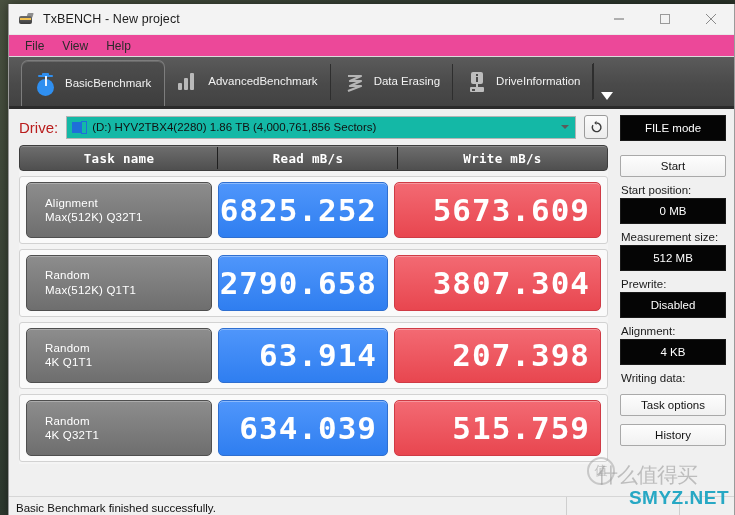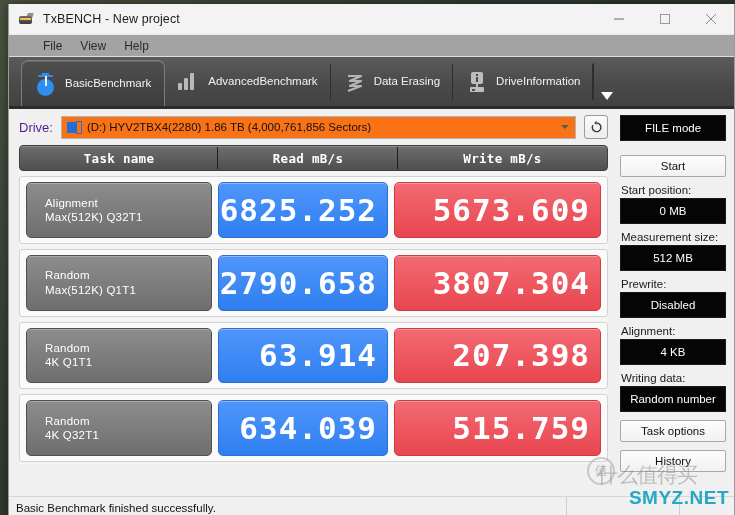--- a/index.html
+++ b/index.html
@@ -74,23 +74,23 @@
   .wbtn {
     width: 46px; height: 31px;
     display: flex; align-items: center; justify-content: center;
     color: #6a6a6a;
   }
   .wbtn svg { display: block; }
 
   
   #menubar {
     height: 22px;
-    background: #a3a3a3;
-    display: flex; align-items: center;
-    padding-left: 25px;
+    background: #ec4899;
+    display: flex; align-items: center;
+    padding-left: 7px;
     flex: 0 0 auto;
     border-bottom: 1px solid #dcdcdc;
   }
   .menu-item {
     font-size: 12px; color: #2b2b2b;
     padding: 2px 9px;
     white-space: nowrap;
   }
 
   
@@ -208,25 +208,25 @@
   }
 
   
   #driverow {
     height: 36px;
     display: flex; align-items: center;
     padding: 0 8px 0 10px;
     gap: 8px;
     flex: 0 0 auto;
   }
-  #drive-label { font-size: 13px; color: #4c1d95; white-space: nowrap; }
+  #drive-label { font-size: 15px; color: #b91c1c; white-space: nowrap; }
   #drive-select {
     flex: 1 1 auto;
     height: 23px;
-    background: #f97316;
+    background: #14b8a6;
     border: 1px solid #b4b4b4;
     display: flex; align-items: center;
     padding: 0 6px 0 5px;
     min-width: 0;
   }
   #drive-dicon { width: 15px; height: 13px; position: relative; flex: 0 0 auto; margin-right: 5px;}
   #drive-dicon .a { position:absolute; left:0; top:1px; width:9px; height:11px; background:#1e6fd9; }
   #drive-dicon .b { position:absolute; left:9px; top:0; width:6px; height:13px;
                     border:1px solid #1e6fd9; box-sizing:border-box; }
   #drive-text {
@@ -607,21 +607,20 @@
       <div class="side-label">Measurement size:</div>
       <div class="side-dark">512 MB</div>
 
       <div class="side-label">Prewrite:</div>
       <div class="side-dark">Disabled</div>
 
       <div class="side-label">Alignment:</div>
       <div class="side-dark">4 KB</div>
 
       <div class="side-label">Writing data:</div>
-      <div class="side-dark">Random number</div>
 
       <div class="gap-sm"></div>
       <div class="side-btn">Task options</div>
       <div class="gap-sm"></div>
       <div class="side-btn">History</div>
     </div>
   </div>
 
   <div id="statusbar">
     <div id="status-main">Basic Benchmark finished successfully.</div>

